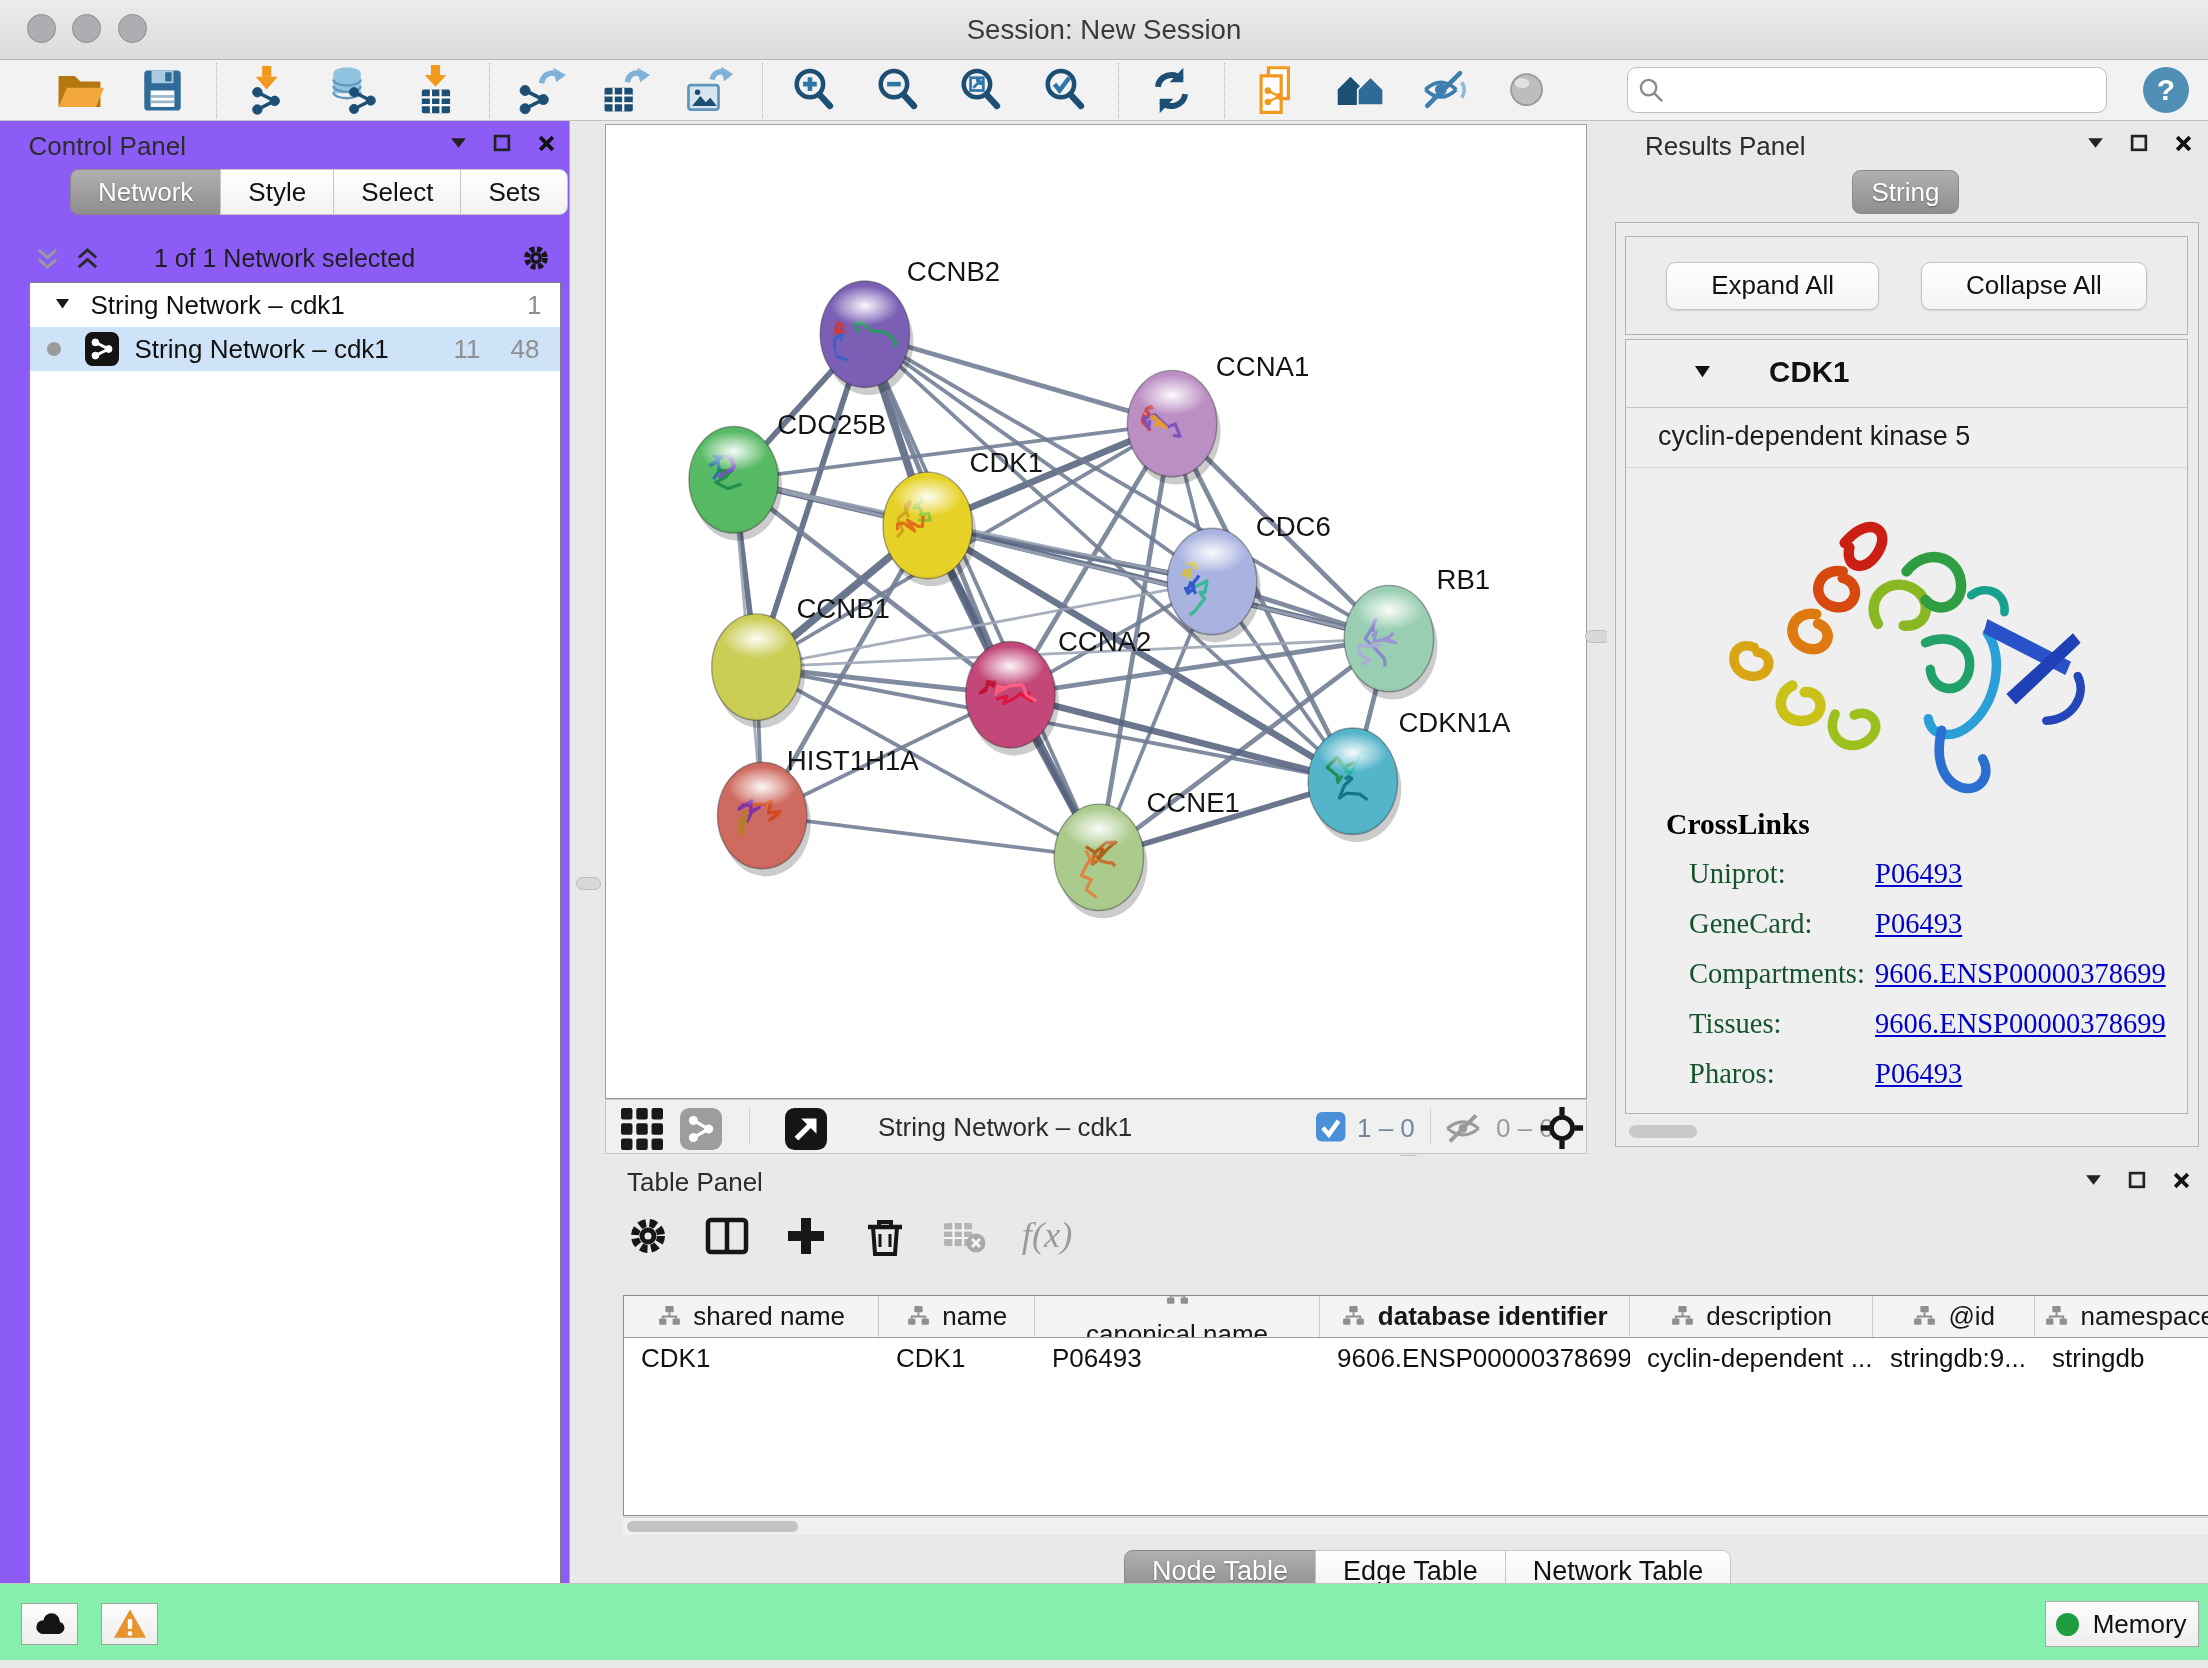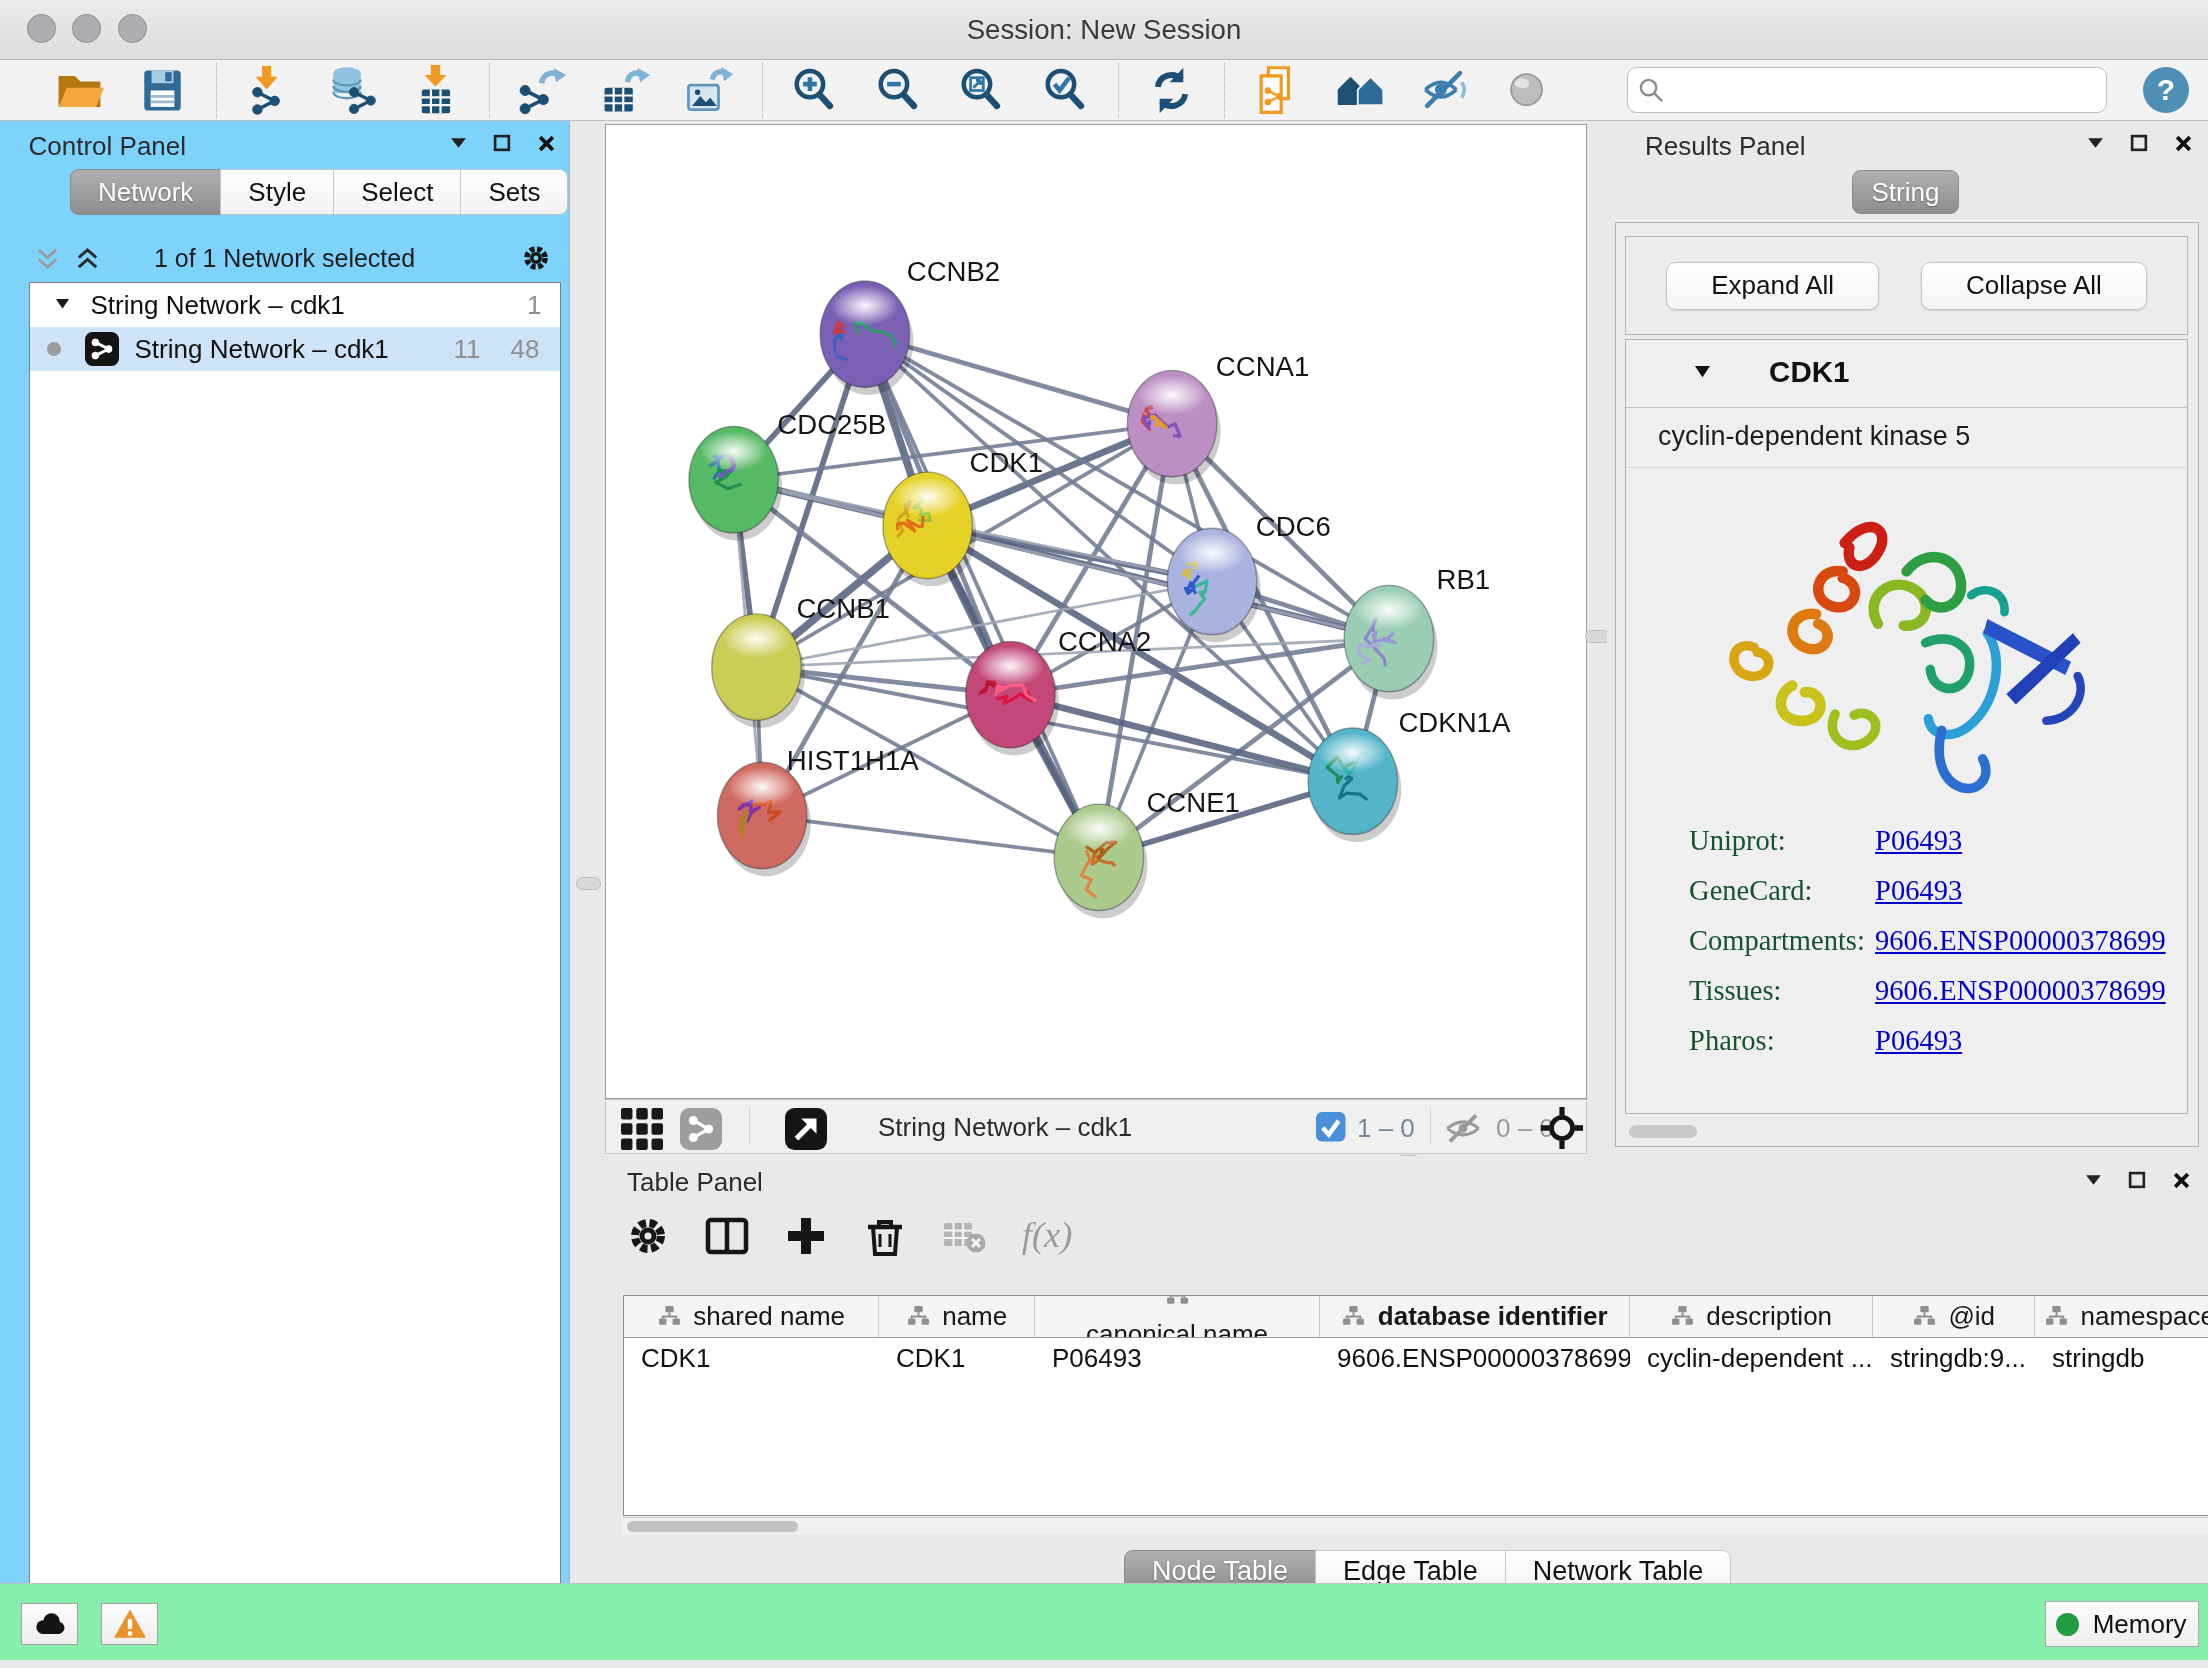--- a/index.html
+++ b/index.html
@@ -26,21 +26,21 @@
   .searchbox .mag{position:absolute;left:11.4px;top:9.5px;width:27px;height:27px;}
   .help-btn{width:46px;height:46px;border-radius:50%;background:#4f8fb5;color:#fff;border:none;font-size:30px;font-weight:bold;line-height:42px;text-align:center;padding:0;}
 
   
   .panel-title{font-size:26px;color:#2c2c2c;}
   .win-icons{position:absolute;display:flex;gap:25px;align-items:center;}
   .win-ic{width:19px;height:19px;background:none;border:none;padding:0;}
   .win-ic svg{width:19px;height:19px;}
 
   
-  .control-panel{position:absolute;left:0;top:121px;width:570px;bottom:76px;background:#7dd3fc;border-right:1px solid #adadad;box-sizing:border-box;}
+  .control-panel{position:absolute;left:0;top:121px;width:570px;bottom:76px;background:#8b5cf6;border-right:1px solid #adadad;box-sizing:border-box;}
   .cp-title{position:absolute;left:28.5px;top:9.5px;}
   .cp-icons{right:13.3px;top:13.3px;}
   .seg-tabs{position:absolute;display:flex;}
   .cp-tabs{left:70px;top:48px;height:46px;}
   .seg-tab{height:46px;box-sizing:border-box;border:1px solid #c6c6c6;background:linear-gradient(#ffffff,#f2f2f2);color:#111;font-size:26px;padding:0 27px;margin-left:-1px;}
   .seg-tab:first-child{border-radius:8.6px 0 0 8.6px;margin-left:0;}
   .seg-tab:last-child{border-radius:0 8.6px 8.6px 0;}
   .seg-tab.active{background:linear-gradient(#b0b0b0,#8e8e8e);color:#fff;border-color:#8a8a8a;text-shadow:0 1px 1.9px rgba(0,0,0,.35);}
   .cp-info{position:absolute;left:0;right:0;top:116px;height:44px;}
   .cp-chevrons{position:absolute;left:34px;top:7.6px;display:flex;gap:13.3px;}
@@ -725,20 +725,21 @@
               <path d="M283 120 C300 108 320 118 318 138" stroke="#17a28f" stroke-width="9"></path>
               <path d="M300 160 C318 185 310 235 280 258 C262 272 240 268 238 250" stroke="#2b9fd8" stroke-width="10"></path>
               <path d="M252 262 C245 290 252 315 272 322 C292 328 305 310 295 292" stroke="#2b6fd0" stroke-width="10"></path>
               <path d="M300 145 L388 190 L382 204 L296 160 Z" fill="#2a52c8"></path>
               <path d="M398 170 L330 235 L320 224 L390 160 Z" fill="#2040b8"></path>
               <path d="M395 205 C405 225 390 250 362 252" stroke="#2546b8" stroke-width="9"></path>
             </g>
           </svg>
         </div>
         <div class="crosslinks">
+          <div class="cl-head">CrossLinks</div>
           <div class="cl-rows">
               <div class="cl-row">
                 <span class="cl-label">Uniprot:</span>
                 <span class="cl-value">P06493</span>
               </div>
               <div class="cl-row">
                 <span class="cl-label">GeneCard:</span>
                 <span class="cl-value">P06493</span>
               </div>
               <div class="cl-row">

